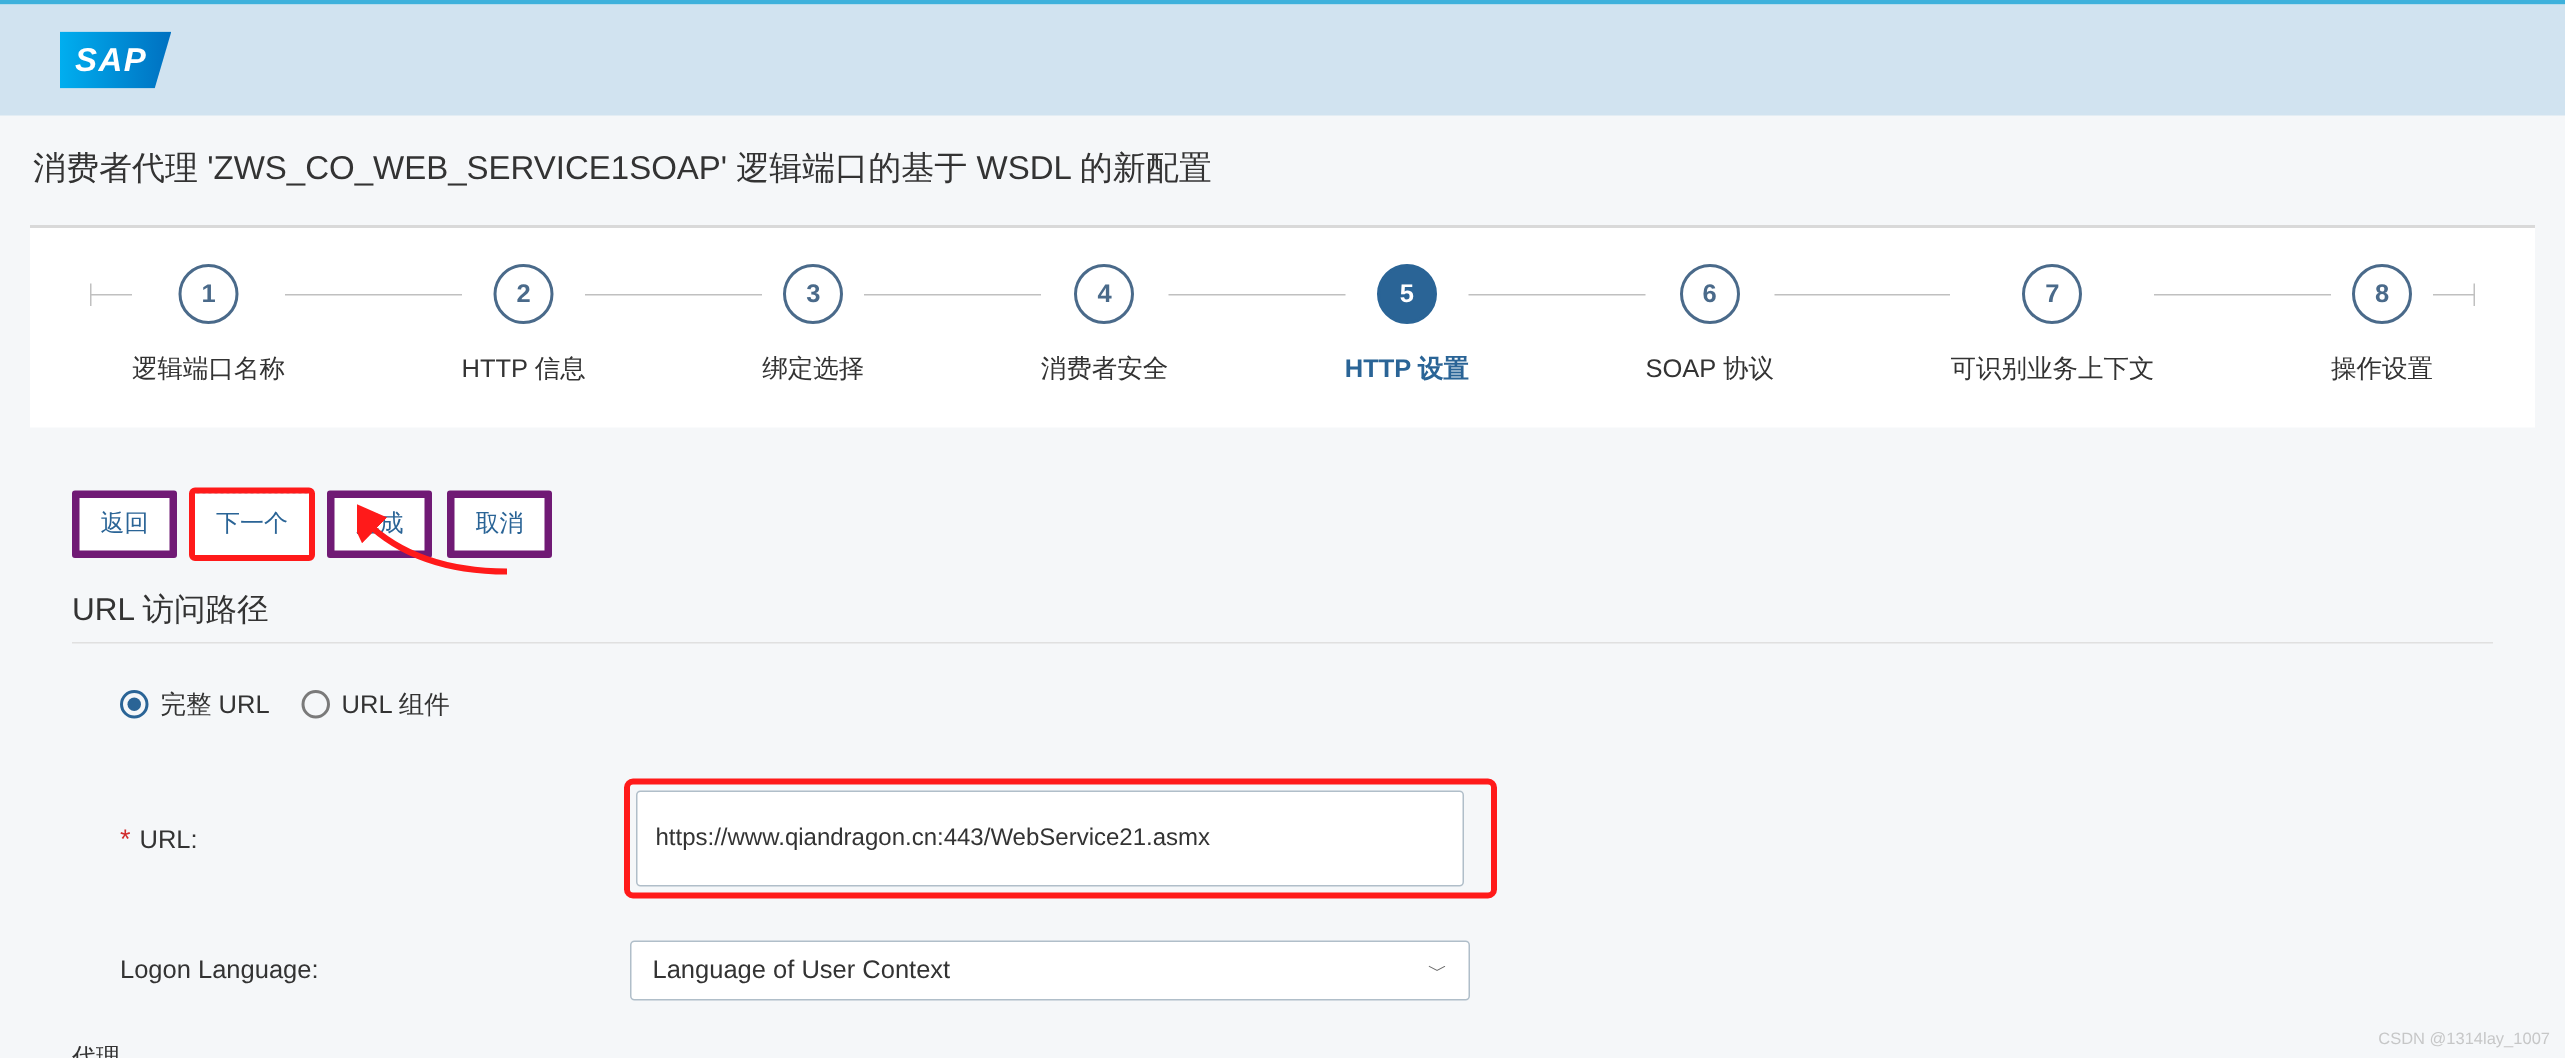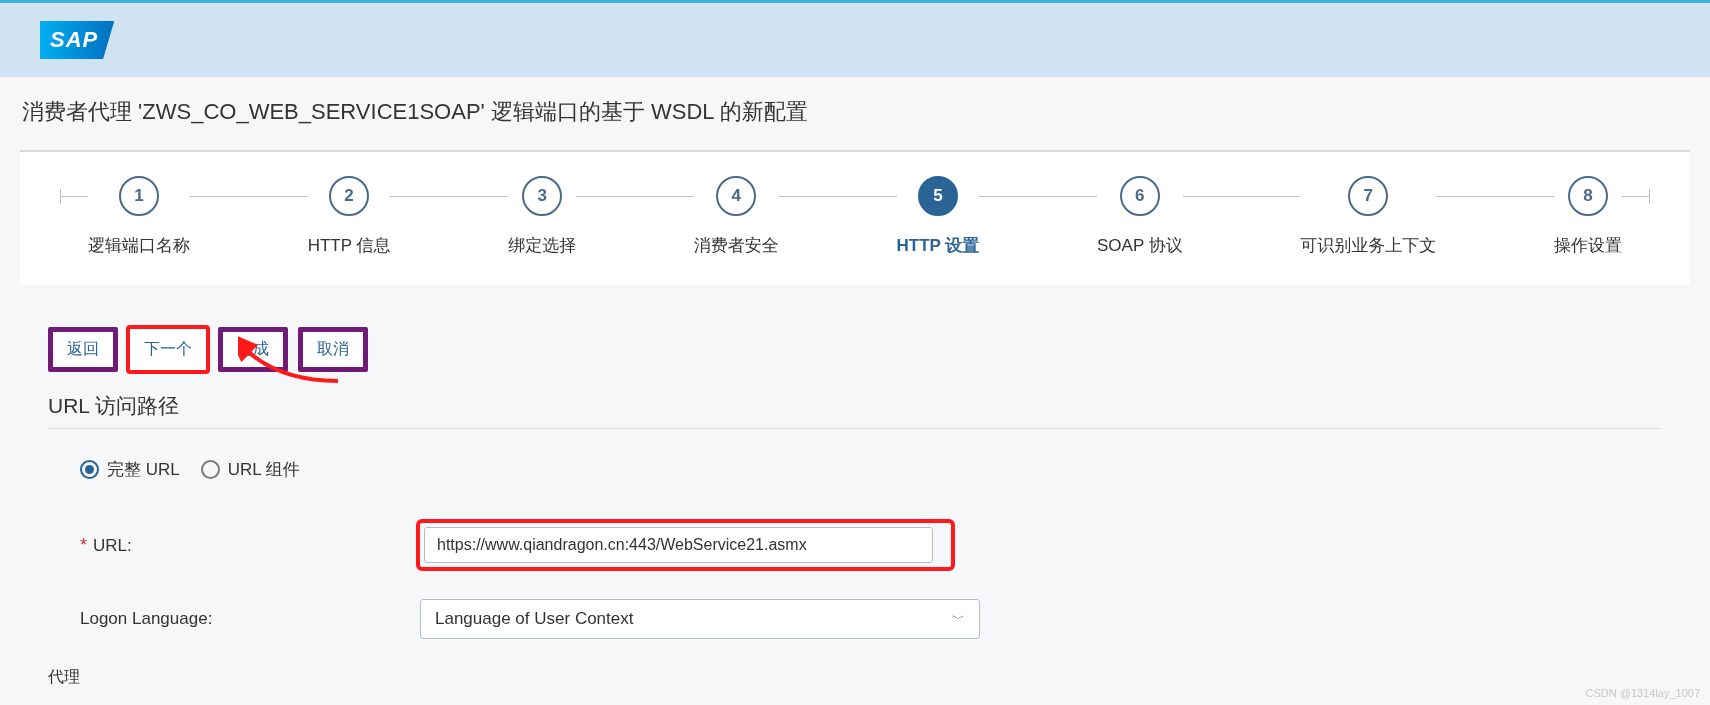--- a/index.html
+++ b/index.html
@@ -214,22 +214,22 @@
     .input-wrap {
       position: relative;
     }
     .input-wrap.highlighted {
       border: 4px solid #ff1a1a;
       border-radius: 6px;
       padding: 4px 18px 4px 4px;
       margin-left: -4px;
     }
     .text-input {
-      width: 509px;
-      padding: 8px 12px;
+      width: 552px;
+      padding: 22px 12px;
       border: 1px solid #b0bec9;
       border-radius: 3px;
       font-size: 16px;
       color: #333;
     }
     .select-box {
       width: 560px;
       padding: 9px 14px;
       border: 1px solid #b0bec9;
       border-radius: 3px;

